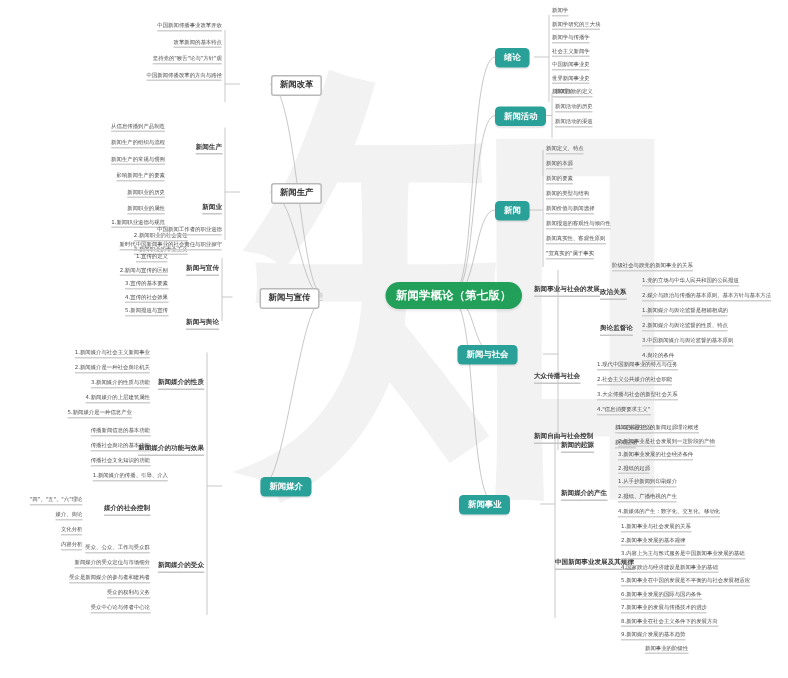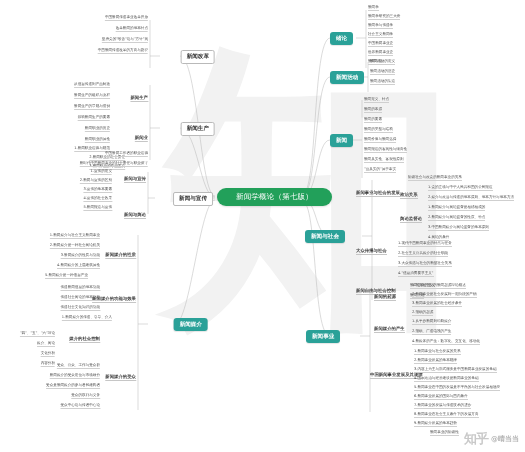--- a/index.html
+++ b/index.html
@@ -18,23 +18,24 @@
     left:160px;top:-30px;width:300px;height:470px;
     color:#f2f2f2;font-size:300px;line-height:440px;
     font-family:"DejaVu Sans","Liberation Sans",sans-serif;
     font-weight:700;text-align:center;user-select:none;
   }
 
   
   .node{position:absolute;white-space:nowrap;}
   .pill{
     background:#22a05a;color:#fff;border-radius:11px;
-    padding:4px 19px;font-size:7.5px;font-weight:400;
+    padding:4px 7px;font-size:7.5px;font-weight:700;
     box-shadow:0 1px 2px rgba(0,0,0,.12);
     letter-spacing:.2px;
+    margin-left:40px;
   }
   .teal{
     background:#2aa198;color:#fff;border-radius:3px;
     padding:2.5px 6px;font-size:5.6px;font-weight:700;
     box-shadow:0 1px 1px rgba(0,0,0,.10);
   }
   .boxed{
     background:#ffffff;border:1px solid #b9b9b9;border-radius:2px;
     padding:2px 5px;font-size:5.6px;color:#333;font-weight:700;
   }
@@ -227,18 +228,14 @@
   <div class="node leaf" style="left:414px;top:359px;">2.新闻事业发展的基本规律</div>
   <div class="node leaf" style="left:414px;top:368px;">3.内容上为主与形式服务是中国新闻事业发展的基础</div>
   <div class="node leaf" style="left:414px;top:377px;">4.国家政治与经济建设是新闻事业的基础</div>
   <div class="node leaf" style="left:414px;top:386px;">5.新闻事业在中国的发展是不平衡的与社会发展相适应</div>
   <div class="node leaf" style="left:414px;top:395px;">6.新闻事业发展的国际与国内条件</div>
   <div class="node leaf" style="left:414px;top:404px;">7.新闻事业的发展与传播技术的进步</div>
   <div class="node leaf" style="left:414px;top:413px;">8.新闻事业在社会主义条件下的发展方向</div>
   <div class="node leaf" style="left:414px;top:422px;">9.新闻媒介发展的基本趋势</div>
   <div class="node leaf" style="left:430px;top:431px;">新闻事业的阶级性</div>
 
-  <div class="credit">
-    <span class="zh">知乎</span>
-    <span class="at">@晴当当</span>
-  </div>
 
 </div>
 
 </body></html>

